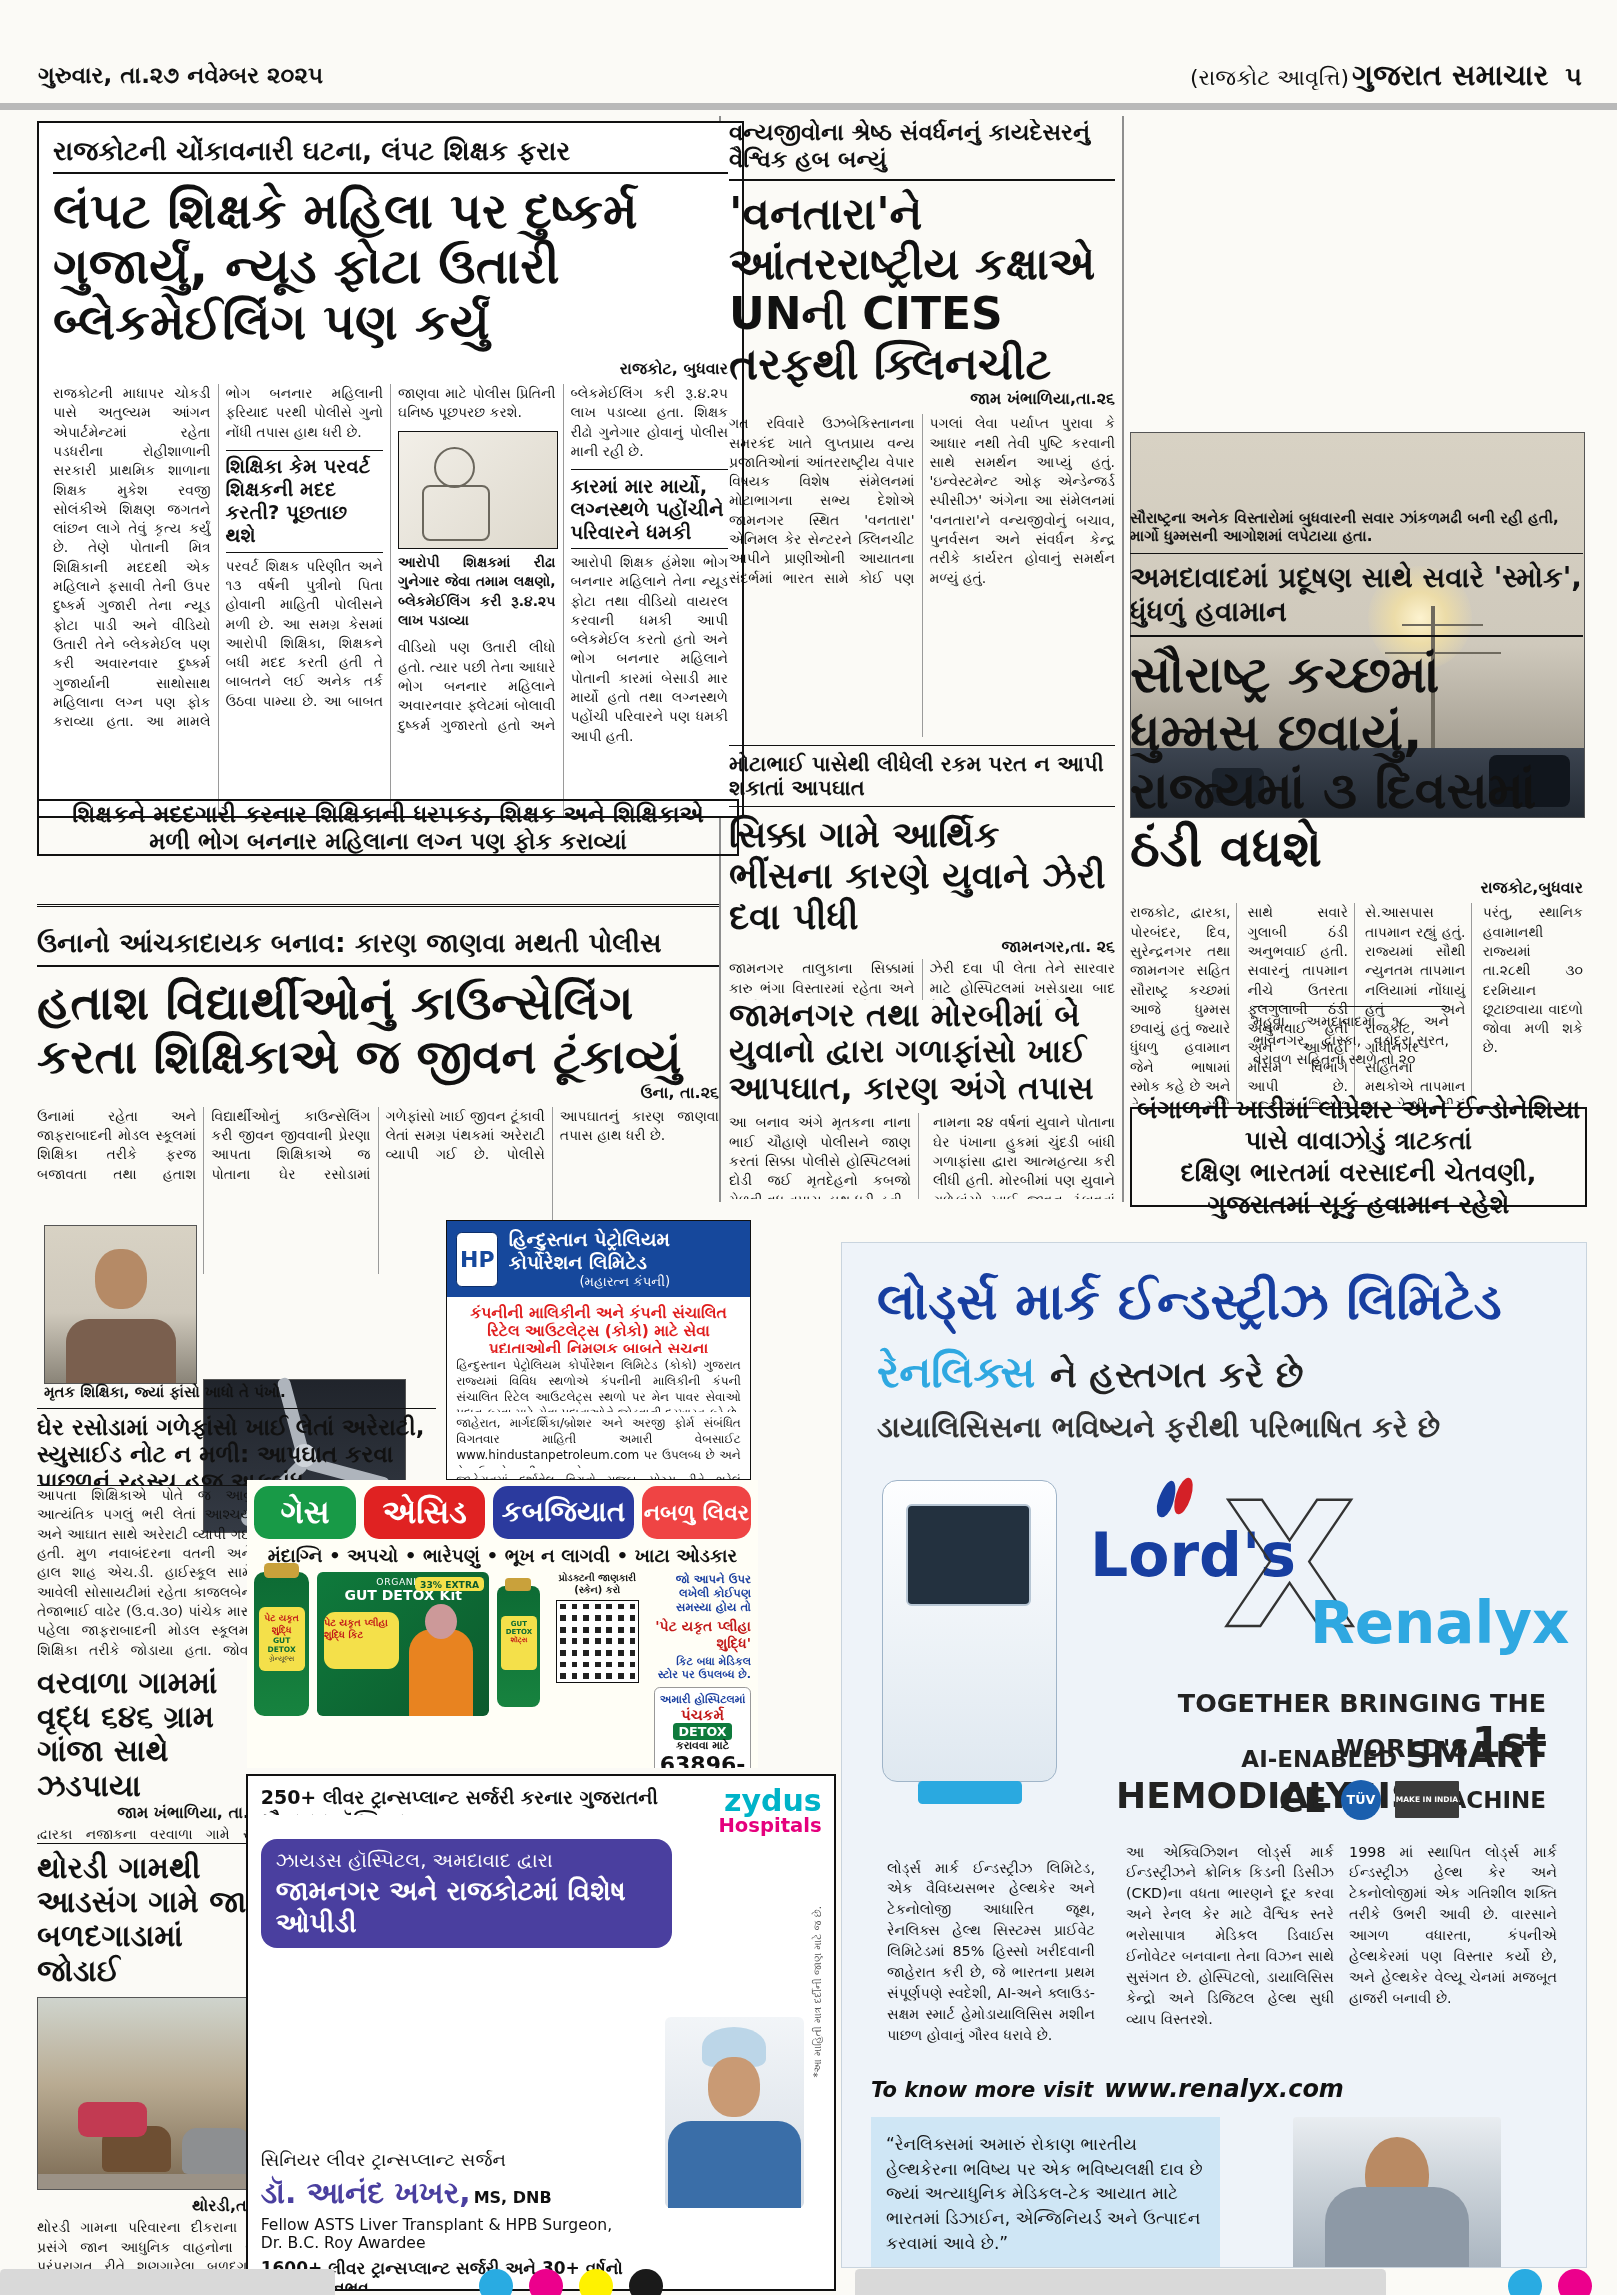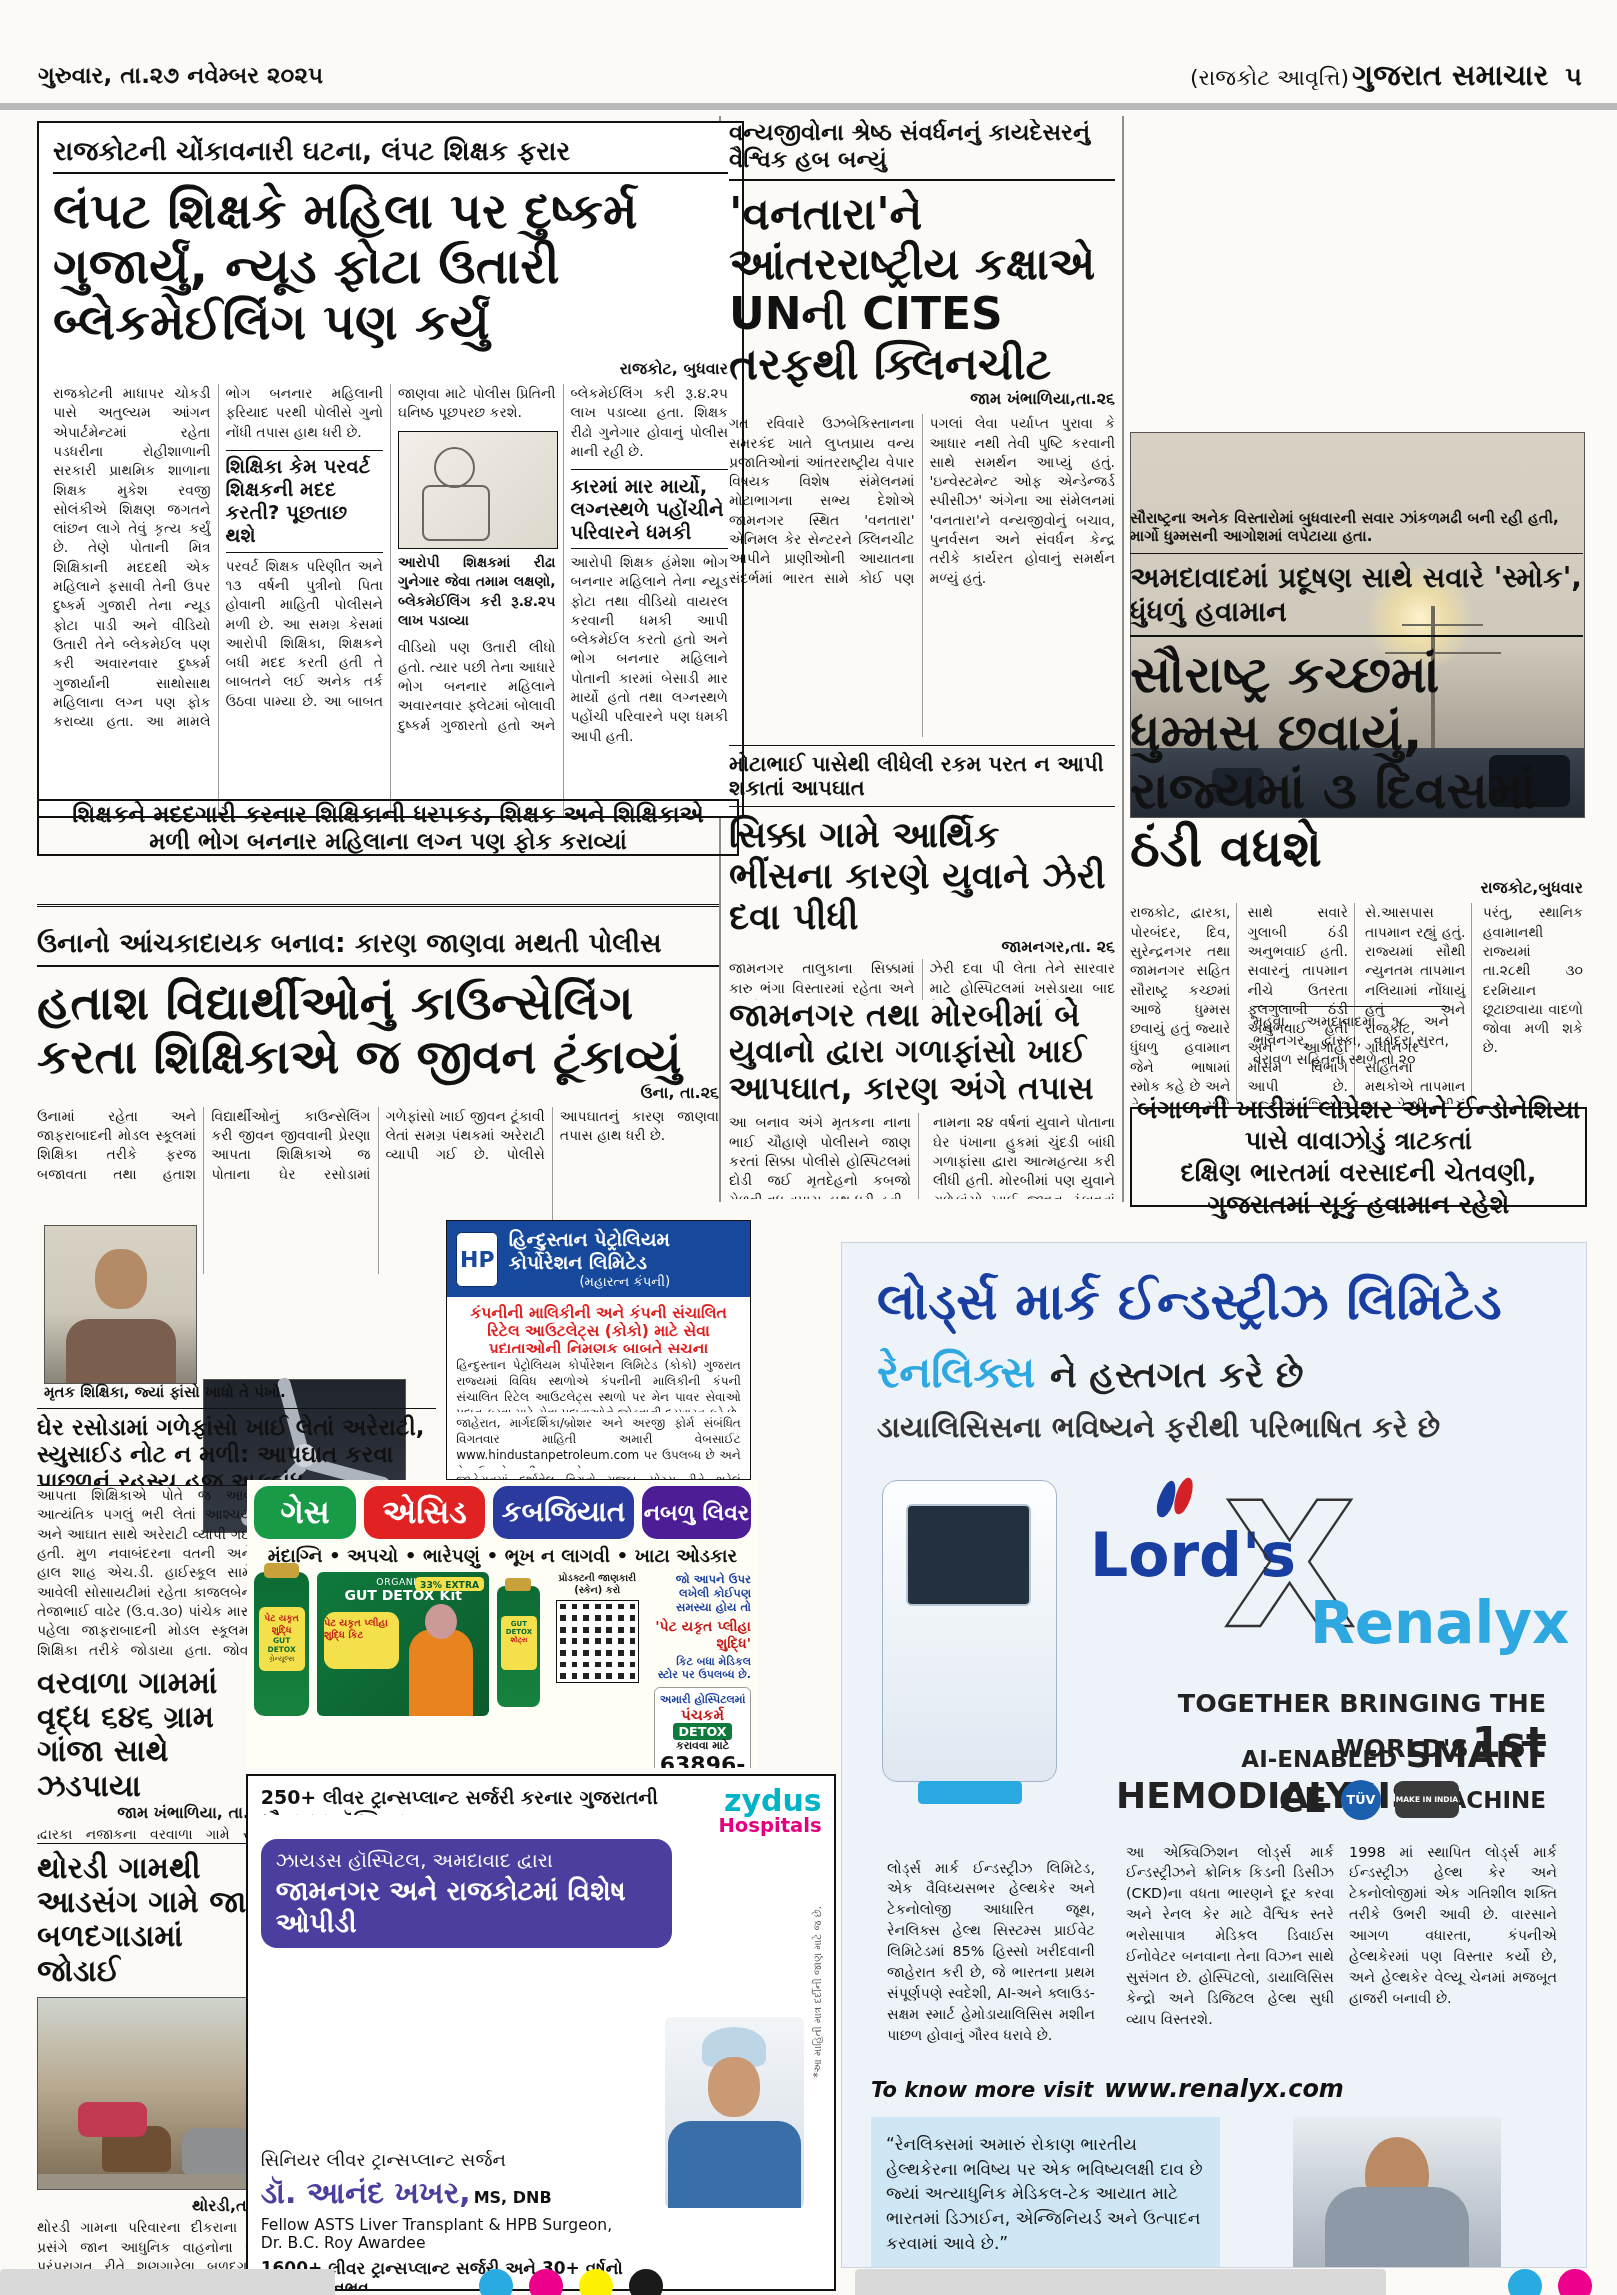--- a/index.html
+++ b/index.html
@@ -32,21 +32,21 @@
   .roadband{position:absolute;left:0;right:0;bottom:0;background:linear-gradient(180deg,#3c4450,#232a33);}
   
   .hp-head{background:#16489c;color:#fff;display:flex;align-items:center;gap:10.4px;padding:7px 9.2px;}
   .hp-logo{width:53px;height:53px;background:#fff;border-radius:5.8px;color:#16489c;display:flex;align-items:center;justify-content:center;font-weight:bold;font-size:22px;border:1.2px solid #0d2f6b;}
   .hp-red{color:#e01e1e;font-weight:bold;}
   
   .pill{border-radius:15px;color:#fff;font-weight:bold;display:flex;align-items:center;justify-content:center;}
   .p-green{background:#189a47;}
   .p-red{background:#e02222;}
   .p-blue{background:#2b3a9e;}
-  .p-pink{background:#4c1d95;}
+  .p-pink{background:#ef4444;}
   .qr{background:repeating-linear-gradient(0deg,#111 0 5.8px,#fff 5.8px 11.6px),repeating-linear-gradient(90deg,#111 0 5.8px,#fff 5.8px 11.6px);background-blend-mode:screen;border:3.5px solid #fff;outline:1.7px solid #111;}
   
   .zy-purple{background:#4a3f9f;color:#fff;border-radius:16px;}
   .zy-name{color:#4a3f9f;font-weight:bold;}
   
   .lords{background:#eef3f9;border:0.6px solid #c9d4de;}
   .l-blue{color:#173ea0;}
   .l-light{color:#2fa8e1;}
   .l-band{background:#1b2e6e;color:#fff;display:flex;align-items:center;justify-content:center;font-weight:bold;}
   .machine{background:linear-gradient(180deg,#fdfeff,#dfe8f0);border:1.7px solid #9fb4c8;border-radius:15px;position:relative;}
@@ -323,21 +323,21 @@
         <span class="b" style="font-size:42px;color:#222;">1st</span>
       </div>
       <div style="position:absolute;left:248px;top:289px;width:456px;text-align:right;">
         <span class="b" style="font-size:23px;color:#222;">AI-ENABLED</span>
         <span class="b" style="font-size:36px;color:#222;margin:0 5.8px;">SMART HEMODIALYSIS</span>
         <span class="b" style="font-size:23px;color:#222;">MACHINE</span>
       </div>
       <div style="position:absolute;right:127px;bottom:5.8px;display:flex;align-items:center;gap:14px;">
         <span class="b" style="font-size:34px;color:#222;">CE</span>
         <span style="width:40px;height:40px;border-radius:50%;background:#1b5fae;color:#fff;display:inline-flex;align-items:center;justify-content:center;font-weight:bold;font-size:12.7px;">TÜV</span>
-        <span style="width:64px;height:37px;background:#3b3b3b;color:#fff;display:inline-flex;align-items:center;justify-content:center;font-size:7.5px;font-weight:bold;border-radius:8px;text-align:center;">MAKE IN INDIA</span>
+        <span style="width:64px;height:37px;background:#3b3b3b;color:#fff;display:inline-flex;align-items:center;justify-content:center;font-size:7.5px;font-weight:bold;border-radius:1px;text-align:center;">MAKE IN INDIA</span>
       </div>
     </div>
 
     <div style="display:flex;gap:15px;padding:16px 29px 0;">
       <p class="jus ov" style="margin:16px;width:33%;height:191px;font-size:14.4px;line-height:1.45;">લોર્ડ્સ માર્ક ઈન્ડસ્ટ્રીઝ લિમિટેડ, એક વૈવિધ્યસભર હેલ્થકેર અને ટેકનોલોજી આધારિત જૂથ, રેનલિક્સ હેલ્થ સિસ્ટમ્સ પ્રાઈવેટ લિમિટેડમાં 85% હિસ્સો ખરીદવાની જાહેરાત કરી છે, જે ભારતના પ્રથમ સંપૂર્ણપણે સ્વદેશી, AI-અને ક્લાઉડ-સક્ષમ સ્માર્ટ હેમોડાયાલિસિસ મશીન પાછળ હોવાનું ગૌરવ ધરાવે છે.</p>
       <p class="jus ov" style="margin:0;width:33%;height:191px;font-size:14.4px;line-height:1.45;">આ એક્વિઝિશન લોર્ડ્સ માર્ક ઈન્ડસ્ટ્રીઝને ક્રોનિક કિડની ડિસીઝ (CKD)ના વધતા ભારણને દૂર કરવા અને રેનલ કેર માટે વૈશ્વિક સ્તરે ભરોસાપાત્ર મેડિકલ ડિવાઈસ ઈનોવેટર બનવાના તેના વિઝન સાથે સુસંગત છે. હોસ્પિટલો, ડાયાલિસિસ કેન્દ્રો અને ડિજિટલ હેલ્થ સુધી વ્યાપ વિસ્તરશે.</p>
       <p class="jus ov" style="margin:0;width:33%;height:191px;font-size:14.4px;line-height:1.45;">1998 માં સ્થાપિત લોર્ડ્સ માર્ક ઈન્ડસ્ટ્રીઝ હેલ્થ કેર અને ટેકનોલોજીમાં એક ગતિશીલ શક્તિ તરીકે ઉભરી આવી છે. વારસાને આગળ વધારતા, કંપનીએ હેલ્થકેરમાં પણ વિસ્તાર કર્યો છે, અને હેલ્થકેર વેલ્યૂ ચેનમાં મજબૂત હાજરી બનાવી છે.</p>
     </div>
     <div style="padding:10.4px 29px 0;font-style:italic;">
       <span class="b" style="font-size:21px;">To know more visit</span>

